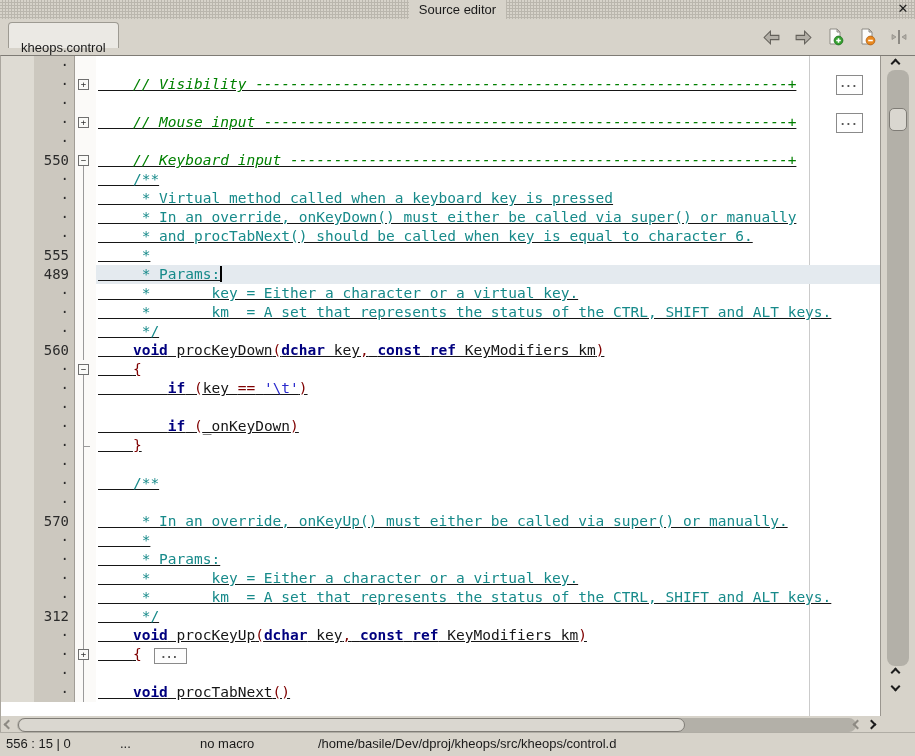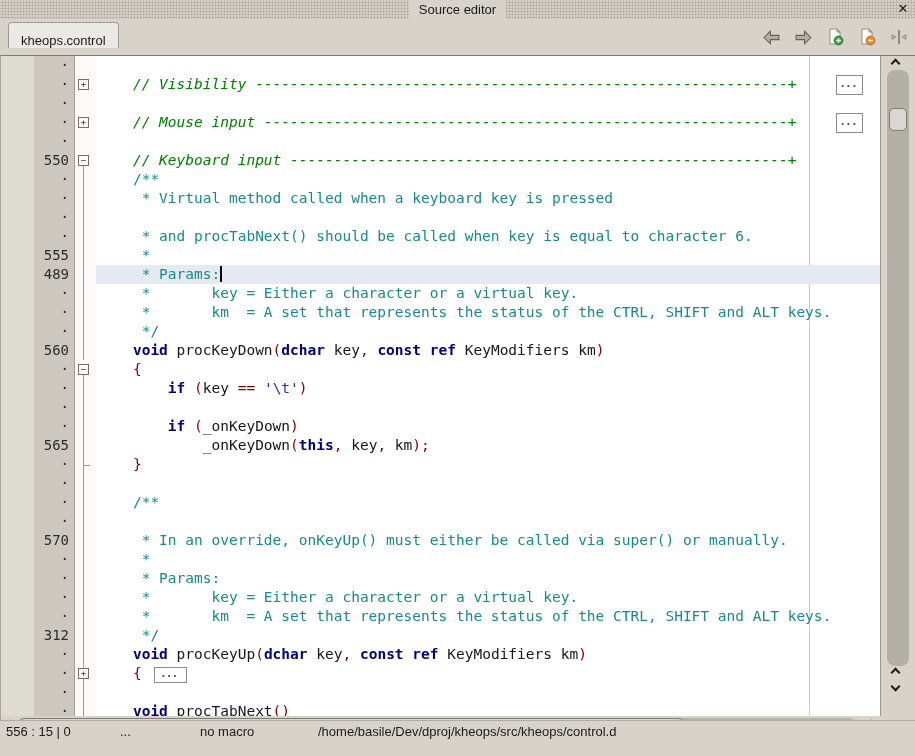--- a/index.html
+++ b/index.html
@@ -25,21 +25,21 @@
     position:absolute; right:4px; top:1px; width:16px; height:16px;
     font-size:13px; font-weight:bold; color:#1b1b1b; text-align:center; line-height:16px;
     cursor:default;
   }
 
   
   .tabbar { position:absolute; top:19px; left:0; right:0; height:36px; background:var(--c-winbg); }
   .tab {
     position:absolute; left:8px; top:3px; height:26px;
     background:#ebe9e4; border:1px solid #9d9a92; border-bottom:none;
-    border-radius:4px 4px 0 0; padding:5px 12px; font-size:13px; line-height:25px;
+    border-radius:4px 4px 0 0; padding:12px 12px; font-size:13px; line-height:25px;
   }
   .toolbar { position:absolute; right:6px; top:6px; height:24px; display:flex; align-items:center; gap:12px; }
   .tbtn { width:20px; height:20px; display:flex; align-items:center; justify-content:center; }
 
   
   .editor-frame {
     position:absolute; top:55px; left:0; width:915px; height:679px;
     border-top:1px solid #7e7b75; border-left:1px solid #aaa69e;
     background:#fff;
   }
@@ -67,21 +67,21 @@
     background-size:1px 19px,7px 1px; background-position:8px 0,8px 10px; }
   .f-minus { background-image:linear-gradient(#9a9a9a,#9a9a9a); background-repeat:no-repeat;
     background-size:1px 5px; background-position:8px 14px; }
   .foldbox {
     position:absolute; left:3px; top:4px; width:11px; height:11px;
     border:1px solid #6f6f6f; background:#fafaf8; color:#333;
     font:9px/9px "DejaVu Sans Mono",monospace; text-align:center;
   }
   .code {
     flex:1 1 auto; position:relative; padding-left:2px;
-    font-family:"DejaVu Sans Mono",monospace; font-size:14.5px; color:#161616;
+    font-family:"DejaVu Sans Mono",monospace; font-size:14.5px; color:#161616;text-decoration:underline;
   }
   .row.hl .code { background:var(--c-curline,#e4eaef); }
 
   .tk-c  { color:var(--c-comment,#008000); font-style:italic; }
   .tk-d  { color:var(--c-doc,#178a8a); }
   .tk-k  { color:var(--c-keyword,#00007f); font-weight:bold; }
   .tk-s  { color:var(--c-symbol,#7f0000); }
   .tk-str{ color:var(--c-string,#2929cc); }
   .caret { display:inline-block; width:0; height:16px; border-left:2px solid #000; vertical-align:-3px; }
   .ell-box {
@@ -113,21 +113,21 @@
   .hscroll { position:absolute; left:0; right:34px; bottom:0; height:18px; background:var(--c-winbg); }
   .hscroll .arrow-left { position:absolute; left:4px; top:5px; }
   .hscroll .groove { position:absolute; left:16px; width:839px; top:2px; height:14px; background:var(--c-groove,#b3b0a8); border-radius:7px; }
   .hscroll .thumb { position:absolute; left:17px; width:667px; top:2px; height:14px; background:var(--c-thumb,#dad7d0); border:1px solid #7f7c76; border-radius:7px; }
   .hscroll .arrow-r1 { position:absolute; right:20px; top:5px; }
   .hscroll .arrow-r2 { position:absolute; right:6px; top:5px; }
   .corner { position:absolute; right:0; bottom:0; width:34px; height:18px; background:var(--c-winbg); }
 
   
   .statusbar {
-    position:absolute; left:0; right:0; bottom:0; height:36px;
+    position:absolute; left:0; right:0; bottom:0; height:24px;
     background:var(--c-winbg); border-top:1px solid #b0ada5;
     font-size:13px; line-height:21px;
   }
   .statusbar span { position:absolute; top:0; }
   .sb-caret { left:6px; }
   .sb-dots  { left:120px; }
   .sb-macro { left:200px; }
   .sb-path  { left:318px;text-align:center; }
 </style>
 </head>
@@ -181,33 +181,32 @@
   <div class="rows-area">
     <div class="ruler"></div>
   <div class="row"><span class="g-strip"></span><span class="g-num">·</span><span class="g-fold "></span><span class="code"></span></div>
       <div class="row"><span class="g-strip"></span><span class="g-num">·</span><span class="g-fold "><span class="foldbox">+</span></span><span class="code"><span class="tk-c">    // Visibility -------------------------------------------------------------+</span><span class="fold-right-box">...</span></span></div>
       <div class="row"><span class="g-strip"></span><span class="g-num">·</span><span class="g-fold "></span><span class="code"></span></div>
       <div class="row"><span class="g-strip"></span><span class="g-num">·</span><span class="g-fold "><span class="foldbox">+</span></span><span class="code"><span class="tk-c">    // Mouse input ------------------------------------------------------------+</span><span class="fold-right-box">...</span></span></div>
       <div class="row"><span class="g-strip"></span><span class="g-num">·</span><span class="g-fold "></span><span class="code"></span></div>
       <div class="row"><span class="g-strip"></span><span class="g-num">550</span><span class="g-fold f-minus"><span class="foldbox">−</span></span><span class="code"><span class="tk-c">    // Keyboard input ---------------------------------------------------------+</span></span></div>
       <div class="row"><span class="g-strip"></span><span class="g-num">·</span><span class="g-fold f-line"></span><span class="code"><span class="tk-d">    /**</span></span></div>
       <div class="row"><span class="g-strip"></span><span class="g-num">·</span><span class="g-fold f-line"></span><span class="code"><span class="tk-d">     * Virtual method called when a keyboard key is pressed</span></span></div>
-      <div class="row"><span class="g-strip"></span><span class="g-num">·</span><span class="g-fold f-line"></span></div>
+      <div class="row"><span class="g-strip"></span><span class="g-num">·</span><span class="g-fold f-line"></span><span class="code"><span class="tk-d">     * In an override, onKeyDown() must either be called via super() or manually</span></span></div>
       <div class="row"><span class="g-strip"></span><span class="g-num">·</span><span class="g-fold f-line"></span><span class="code"><span class="tk-d">     * and procTabNext() should be called when key is equal to character 6.</span></span></div>
       <div class="row"><span class="g-strip"></span><span class="g-num">555</span><span class="g-fold f-line"></span><span class="code"><span class="tk-d">     *</span></span></div>
       <div class="row hl"><span class="g-strip"></span><span class="g-num">489</span><span class="g-fold f-line"></span><span class="code"><span class="tk-d">     * Params:</span><span class="caret"></span></span></div>
       <div class="row"><span class="g-strip"></span><span class="g-num">·</span><span class="g-fold f-line"></span><span class="code"><span class="tk-d">     *       key = Either a character or a virtual key.</span></span></div>
       <div class="row"><span class="g-strip"></span><span class="g-num">·</span><span class="g-fold f-line"></span><span class="code"><span class="tk-d">     *       km  = A set that represents the status of the CTRL, SHIFT and ALT keys.</span></span></div>
       <div class="row"><span class="g-strip"></span><span class="g-num">·</span><span class="g-fold f-line"></span><span class="code"><span class="tk-d">     */</span></span></div>
       <div class="row"><span class="g-strip"></span><span class="g-num">560</span><span class="g-fold f-line"></span><span class="code"><span class="tk-t">    </span><span class="tk-k">void</span><span class="tk-t"> procKeyDown</span><span class="tk-s">(</span><span class="tk-k">dchar</span><span class="tk-t"> key</span><span class="tk-s">,</span><span class="tk-t"> </span><span class="tk-k">const</span><span class="tk-t"> </span><span class="tk-k">ref</span><span class="tk-t"> KeyModifiers km</span><span class="tk-s">)</span></span></div>
       <div class="row"><span class="g-strip"></span><span class="g-num">·</span><span class="g-fold f-minus"><span class="foldbox">−</span></span><span class="code"><span class="tk-t">    </span><span class="tk-s">{</span></span></div>
       <div class="row"><span class="g-strip"></span><span class="g-num">·</span><span class="g-fold f-line"></span><span class="code"><span class="tk-t">        </span><span class="tk-k">if</span><span class="tk-t"> </span><span class="tk-s">(</span><span class="tk-t">key </span><span class="tk-s">==</span><span class="tk-t"> </span><span class="tk-str">'\t'</span><span class="tk-s">)</span></span></div>
       <div class="row"><span class="g-strip"></span><span class="g-num">·</span><span class="g-fold f-line"></span></div>
       <div class="row"><span class="g-strip"></span><span class="g-num">·</span><span class="g-fold f-line"></span><span class="code"><span class="tk-t">        </span><span class="tk-k">if</span><span class="tk-t"> </span><span class="tk-s">(</span><span class="tk-t">_onKeyDown</span><span class="tk-s">)</span></span></div>
-      <div class="row"><span class="g-strip"></span><span class="g-num">565</span><span class="g-fold f-line"></span><span class="code"><span class="tk-t">            _onKeyDown</span><span class="tk-s">(</span><span class="tk-k">this</span><span class="tk-s">,</span><span class="tk-t"> key</span><span class="tk-s">,</span><span class="tk-t"> km</span><span class="tk-s">);</span></span></div>
       <div class="row"><span class="g-strip"></span><span class="g-num">·</span><span class="g-fold f-corner"></span><span class="code"><span class="tk-t">    </span><span class="tk-s">}</span></span></div>
       <div class="row"><span class="g-strip"></span><span class="g-num">·</span><span class="g-fold f-line"></span><span class="code"></span></div>
       <div class="row"><span class="g-strip"></span><span class="g-num">·</span><span class="g-fold f-line"></span><span class="code"><span class="tk-d">    /**</span></span></div>
       <div class="row"><span class="g-strip"></span><span class="g-num">·</span><span class="g-fold f-line"></span></div>
       <div class="row"><span class="g-strip"></span><span class="g-num">570</span><span class="g-fold f-line"></span><span class="code"><span class="tk-d">     * In an override, onKeyUp() must either be called via super() or manually.</span></span></div>
       <div class="row"><span class="g-strip"></span><span class="g-num">·</span><span class="g-fold f-line"></span><span class="code"><span class="tk-d">     *</span></span></div>
       <div class="row"><span class="g-strip"></span><span class="g-num">·</span><span class="g-fold f-line"></span><span class="code"><span class="tk-d">     * Params:</span></span></div>
       <div class="row"><span class="g-strip"></span><span class="g-num">·</span><span class="g-fold f-line"></span><span class="code"><span class="tk-d">     *       key = Either a character or a virtual key.</span></span></div>
       <div class="row"><span class="g-strip"></span><span class="g-num">·</span><span class="g-fold f-line"></span><span class="code"><span class="tk-d">     *       km  = A set that represents the status of the CTRL, SHIFT and ALT keys.</span></span></div>
       <div class="row"><span class="g-strip"></span><span class="g-num">312</span><span class="g-fold f-line"></span><span class="code"><span class="tk-d">     */</span></span></div>

